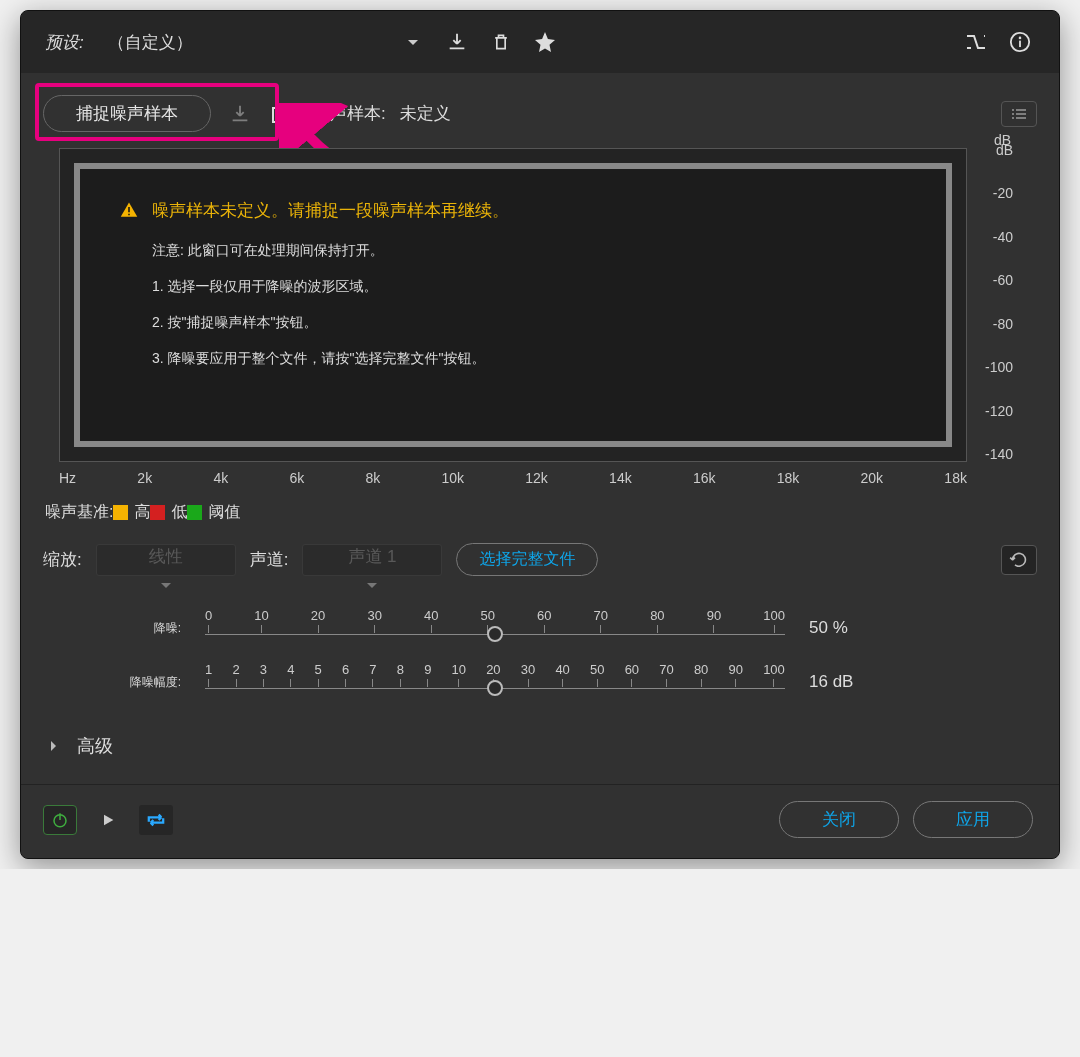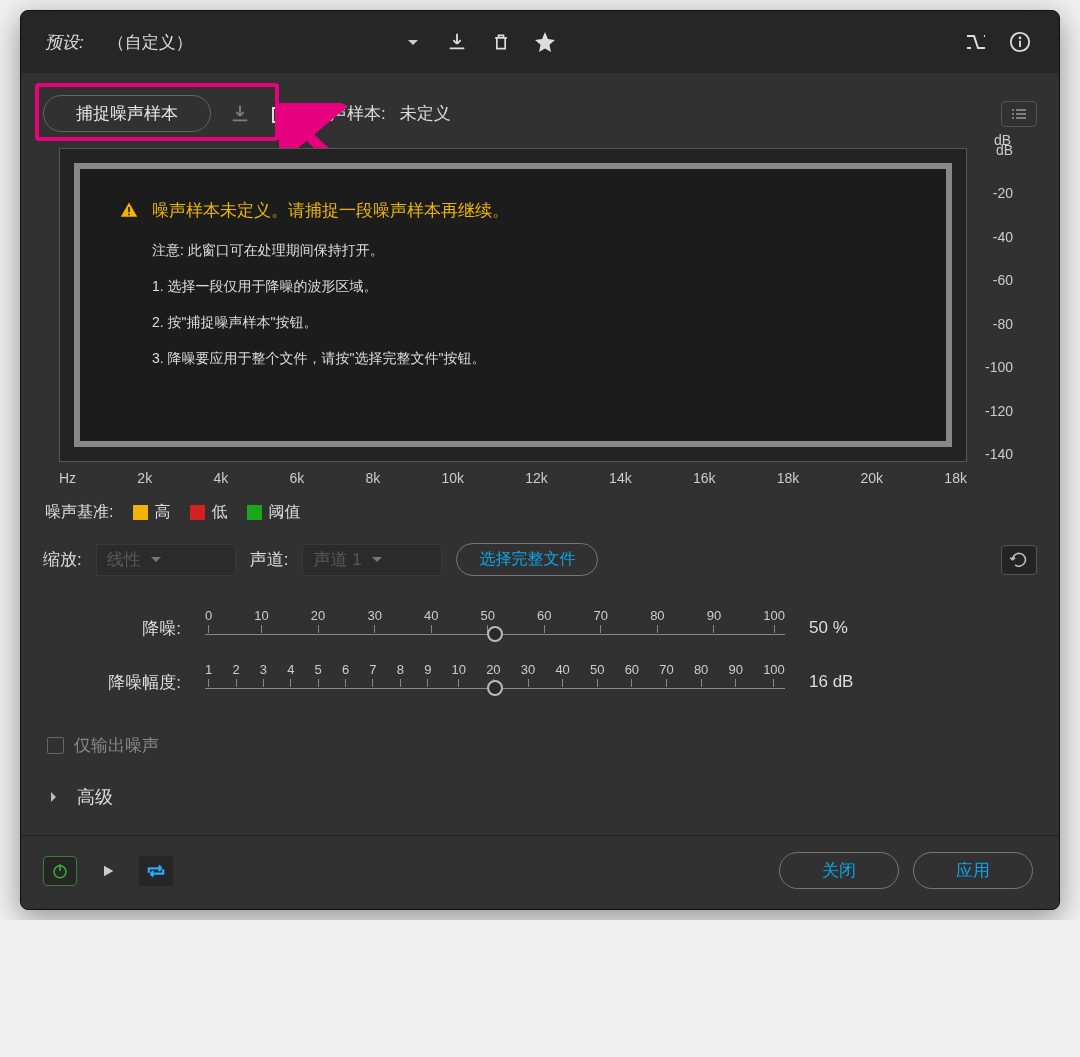--- a/index.html
+++ b/index.html
@@ -62,21 +62,21 @@
     border:1px solid #666; border-radius:20px;
     padding:6px 32px; color:#e5e5e5; background:transparent;
     font-size:17px; cursor:pointer;
   }
   .highlight-box {
     position:absolute; left:-8px; top:-12px; width:244px; height:58px;
     border:4px solid #e6007e; border-radius:4px; pointer-events:none;
   }
   .arrow-svg { position:absolute; left:236px; top:8px; pointer-events:none; }
 
-  .disabled { opacity:0.45; pointer-events:none; }
+  .disabled { opacity:0.45; pointer-events:none;flex-direction:column; }
   .sample-label { font-size:17px; color:#ddd; }
   .row-right { margin-left:auto; }
   .list-icon { border:1px solid #555; border-radius:4px; width:36px; height:26px; display:flex; align-items:center; justify-content:center;}
 
   .chart-area { position:relative; height:350px; margin:6px 0 4px 0; }
   .chart-frame {
     position:absolute; left:16px; right:70px; top:6px; bottom:30px;
     border:1px solid #555;
     background:#232323;
   }
@@ -85,31 +85,31 @@
     border:6px solid #888;
     background:#1c1c1c;
     padding:28px 40px;
   }
   .inner-frame .line { color:#eab308; font-size:17px; line-height:1.6; display:flex; gap:14px; }
   .warn-icon { width:18px; height:18px; flex:0 0 18px; margin-top:4px;}
   .x-ticks { position:absolute; left:16px; right:70px; bottom:6px; display:flex; justify-content:space-between; font-size:14px; color:#ccc;}
   .y-ticks { position:absolute; right:24px; top:0; bottom:30px; width:44px; display:flex; flex-direction:column; justify-content:space-between; text-align:right; font-size:14px; color:#ccc;}
   .y-unit { position:absolute; right:26px; top:-10px; color:#ccc; font-size:14px;}
 
-  .legend { display:flex; align-items:center; gap:20px; padding:6px 2px 14px 2px; font-size:16px;}
+  .legend { display:flex; align-items:center; padding:6px 2px 14px 2px; font-size:16px;}
   .swatch { width:15px; height:15px; display:inline-block; margin-right:6px; vertical-align:middle;}
 
   .sel-row { display:flex; align-items:center; gap:14px; padding:6px 0 18px 0; font-size:17px;}
   .sel-row .combo { background:#242424; border:1px solid #444; border-radius:3px; height:32px; display:flex; align-items:center; padding:0 10px; gap:10px; color:#888; min-width:140px;}
   .pill-outline { border:1px solid #777; border-radius:20px; padding:5px 22px; background:transparent; color:#0ea5e9; font-size:16px; cursor:pointer;}
   .undo-btn { margin-left:auto; border:1px solid #555; background:#242424; border-radius:4px; width:36px; height:30px; display:flex; align-items:center; justify-content:center;}
 
   .slider-block { padding: 0 0 8px 50px; }
   .slider-row { display:flex; align-items:center; gap:24px; margin:14px 0;}
-  .slider-row .slabel { width:88px; text-align:right; font-size:17px; color:#ddd;}
+  .slider-row .slabel { width:88px; text-align:right; font-size:12px; color:#ddd;}
   .slider-row .sval { width:110px; color:#ddd; font-size:17px; text-align:left;}
   .ruler { flex:0 0 580px; position:relative; height:40px; }
   .ruler .track { position:absolute; left:0; right:0; top:26px; height:1px; background:#888;}
   .ruler .ticks { position:absolute; left:0; right:0; top:0; display:flex; justify-content:space-between;}
   .ruler .tick { display:flex; flex-direction:column; align-items:center;}
   .ruler .tick .t { width:1px; height:8px; background:#888; margin-top:2px;}
   .ruler .tick .n { font-size:13px; color:#ccc;}
   .knob { position:absolute; top:18px; width:16px; height:16px; border-radius:50%; background:#2a2a2a; border:2px solid #bbb; transform:translateX(-50%);}
   .checkbox-row { display:flex; align-items:center; gap:10px; padding:10px 0 18px 4px; font-size:17px; color:#888;}
   .checkbox { width:17px; height:17px; border:1px solid #666; border-radius:2px;}
@@ -408,24 +408,20 @@
                 <div class="t"></div>
               </div>
             </div>
           <div class="track"></div>
           <div class="knob" style="left:50%"></div>
         </div>
         <div class="sval">16 dB</div>
       </div>
     </div>
 
-    <div class="checkbox-row">
-      <div class="checkbox"></div>
-      <span>仅输出噪声</span>
-    </div>
 
     <div class="adv-row">
       <span class="chev-right"></span>
       <span>高级</span>
     </div>
   </div>
 
   <div class="footer">
     <div class="power-btn">
       <svg width="18" height="18" viewBox="0 0 24 24">

